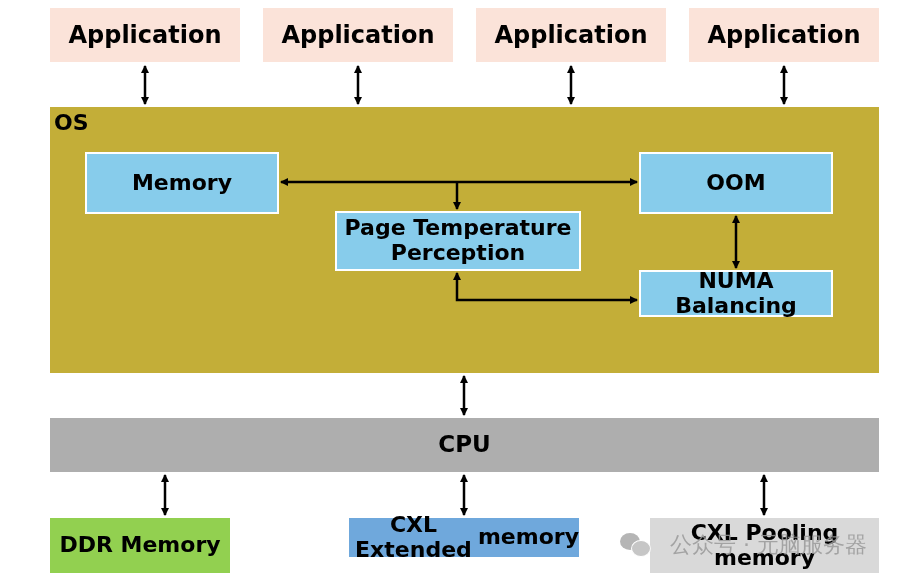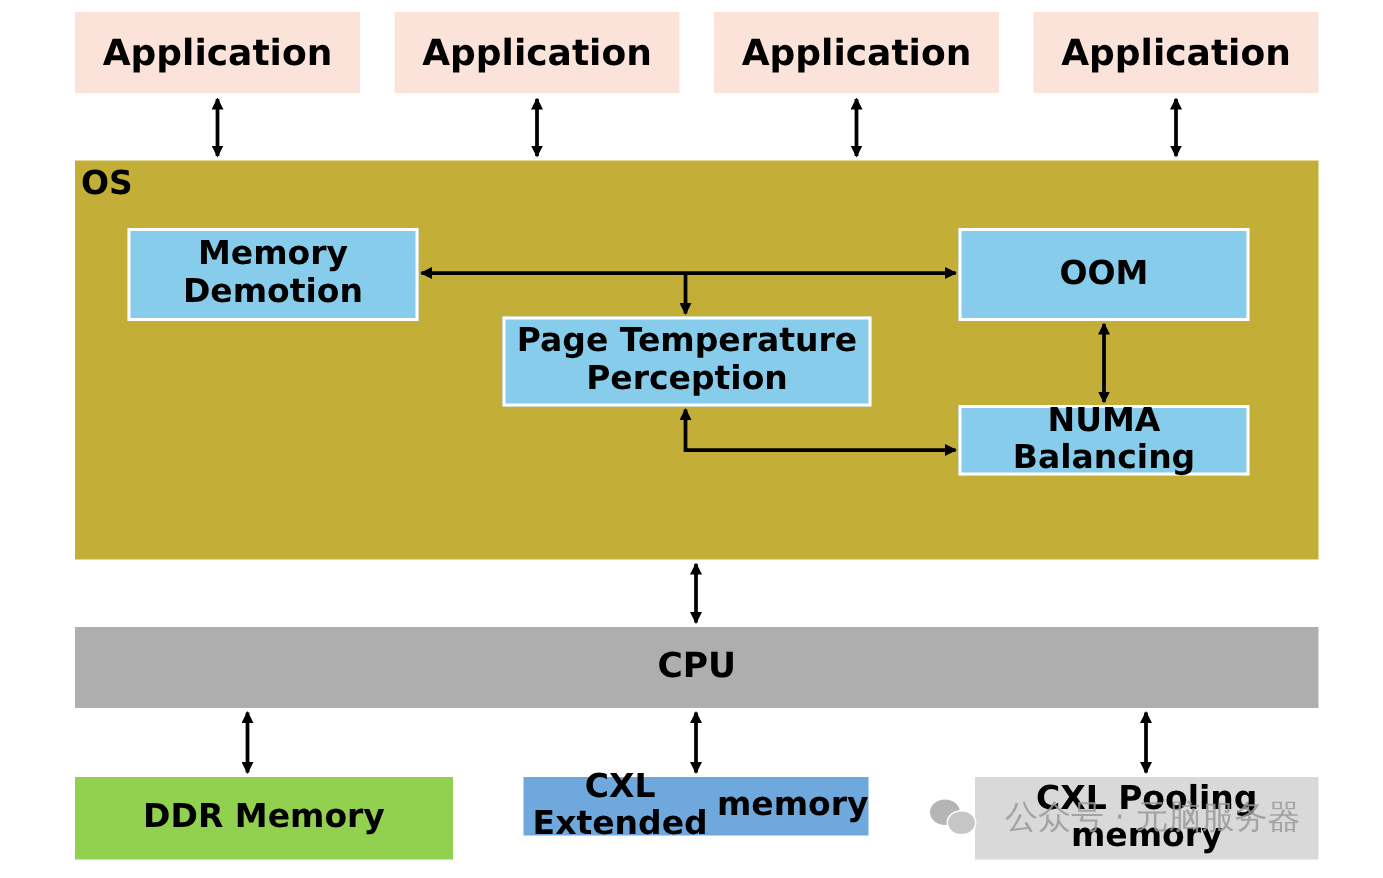--- a/index.html
+++ b/index.html
@@ -38,39 +38,38 @@
 <div class="box app" style="left:689px;top:8px;width:190px;height:54px;">
     <span>Application</span>
   </div>
 
 <div class="box os" style="left:50px;top:107px;width:829px;height:266px;">
   <span class="os-label">OS</span>
 </div>
 
 <div class="box inner" style="left:85px;top:152px;width:194px;height:62px;flex-direction:column;">
   <span>Memory</span>
-  <span>Demotion</span>
 </div>
 <div class="box inner" style="left:335px;top:211px;width:246px;height:60px;flex-direction:column;">
   <span>Page Temperature</span>
   <span>Perception</span>
 </div>
 <div class="box inner" style="left:639px;top:152px;width:194px;height:62px;">
   <span>OOM</span>
 </div>
 <div class="box inner" style="left:639px;top:270px;width:194px;height:47px;flex-direction:column;">
   <span>NUMA</span>
   <span>Balancing</span>
 </div>
 
 <div class="box cpu" style="left:50px;top:418px;width:829px;height:54px;">
   <span>CPU</span>
 </div>
 
-<div class="box ddr" style="left:50px;top:518px;width:252px;height:55px;">
+<div class="box ddr" style="left:50px;top:518px;width:180px;height:55px;">
   <span>DDR Memory</span>
 </div>
 <div class="box cxle" style="left:349px;top:518px;width:230px;height:39px;flex-direction:row;align-items:center;">
   <span>CXL Extended</span>
   <span>memory</span>
 </div>
 <div class="box cxlp" style="left:650px;top:518px;width:229px;height:55px;flex-direction:column;">
   <span>CXL Pooling</span>
   <span>memory</span>
 </div>

